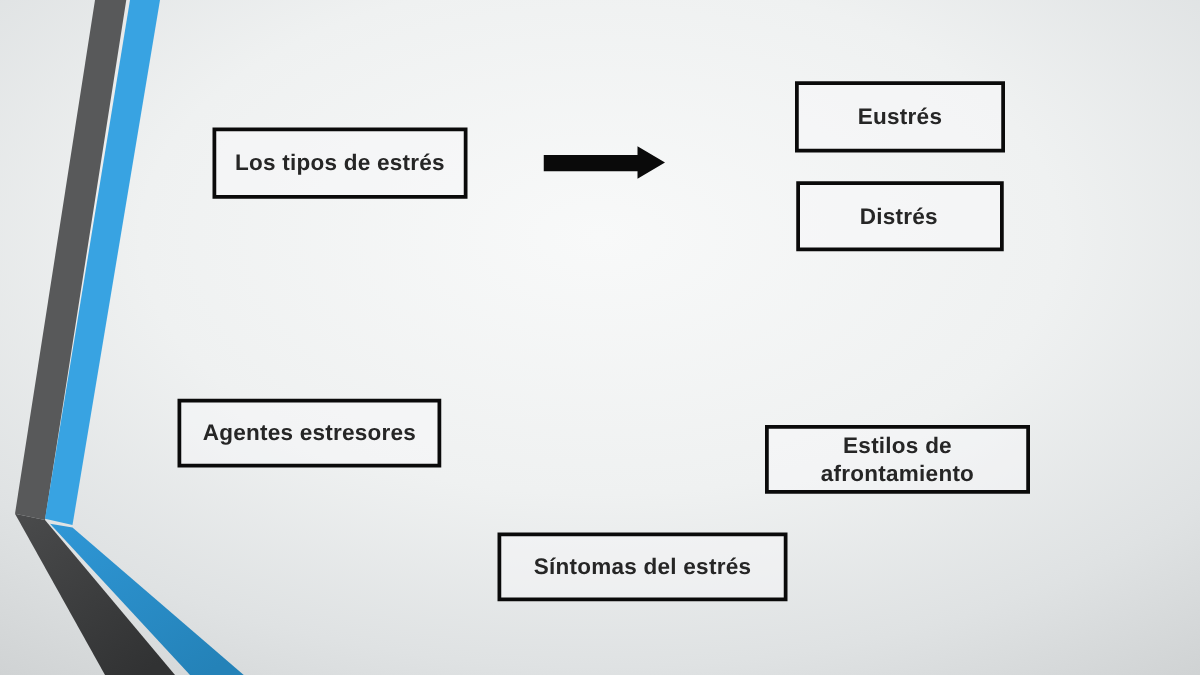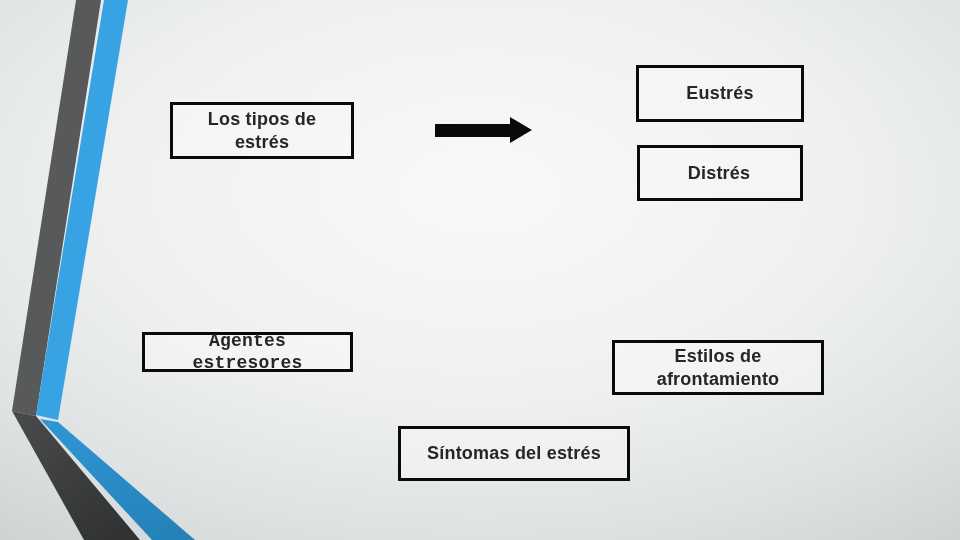--- a/index.html
+++ b/index.html
@@ -31,24 +31,24 @@
     align-items: center;
     justify-content: center;
     text-align: center;
     color: #262626;
     font-size: 18px;
     font-weight: bold;
     line-height: 1.25;
     letter-spacing: 0.2px;
     padding: 2px 14px;
   }
-  .box-title    { left: 170px; top: 102px; width: 184px; height: 57px; }
+  .box-title    { left: 170px; top: 102px; width: 204px; height: 57px; }
   .box-eustres  { left: 636px; top:  65px; width: 168px; height: 57px; }
   .box-distres  { left: 637px; top: 145px; width: 166px; height: 56px; padding-left: 12px; }
-  .box-agentes  { left: 142px; top: 332px; width: 211px; height: 40px; font-family: Liberation Mono, monospace; }
+  .box-agentes  { left: 142px; top: 319px; width: 211px; height: 55px; }
   .box-estilos  { left: 612px; top: 340px; width: 212px; height: 55px; }
   .box-sintomas { left: 398px; top: 426px; width: 232px; height: 55px; align-items: center; }
 </style>
 </head>
 <body>
 
 <div class="slide">
 
   <svg class="ribbon-svg" width="960" height="540" viewBox="0 0 960 540" aria-hidden="true">
     <defs>

